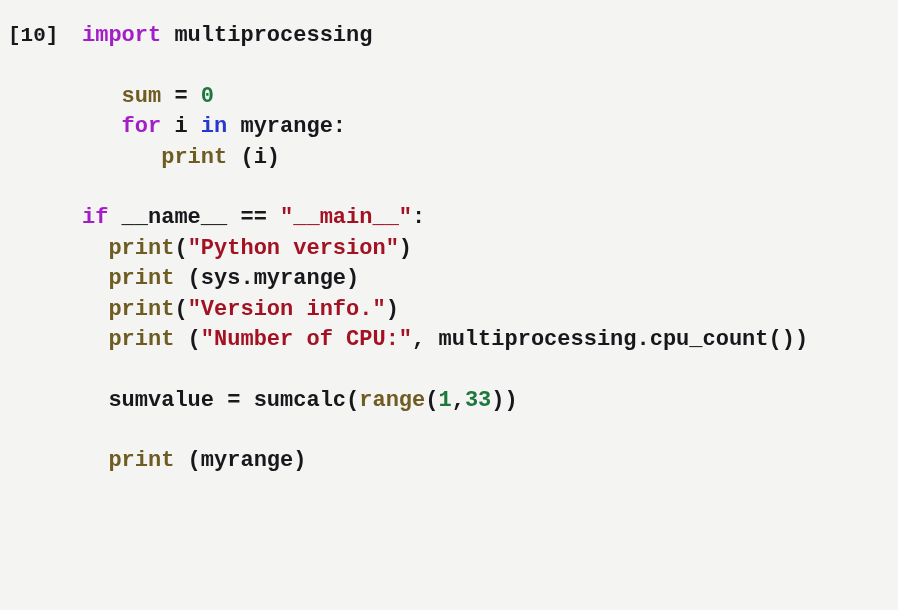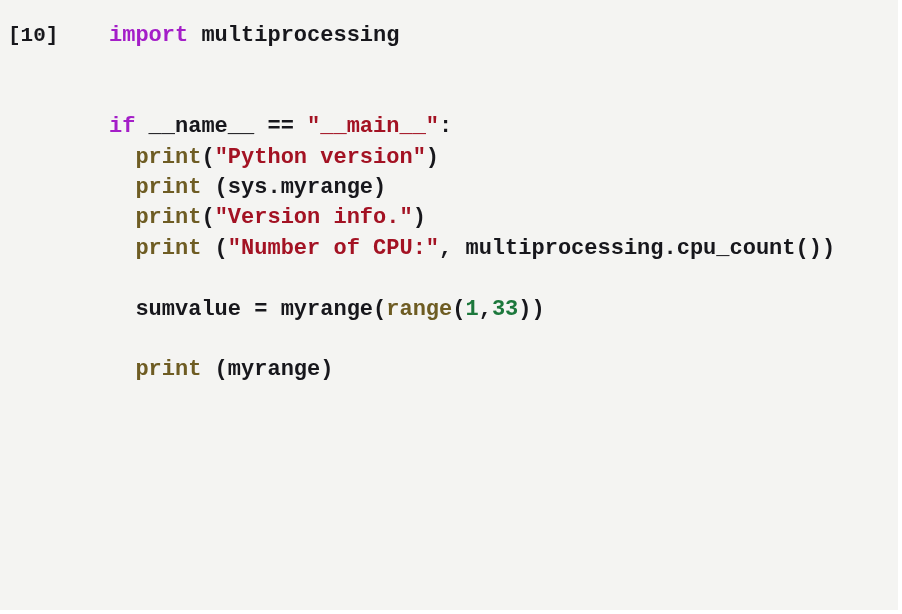--- a/index.html
+++ b/index.html
@@ -13,21 +13,21 @@
     background:var(--background,#f4f4f2);
   }
   .gutter{
     position:absolute;left:8px;top:21px;
     font-size:21px;font-weight:700;line-height:30.4px;
     color:var(--text,#17171c);
     white-space:pre;
     text-align:center;
   }
   .code-area{
-    position:absolute;left:82px;top:21px;right:0;margin-left:27px;
+    position:absolute;left:82px;top:21px;right:0;
   }
   .code-line{
     font-size:22px;font-weight:700;line-height:30.4px;height:30.4px;
     white-space:pre;letter-spacing:0;
     color:var(--text,#17171c);
   }
   .tok-pl {color:var(--text,#17171c);}
   .tok-kw1{color:var(--keyword,#a41ec8);}
   .tok-kw2{color:var(--keyword2,#2837d2);}
   .tok-bi {color:var(--builtin,#6e5c23);}
@@ -36,25 +36,28 @@
 </style>
 </head>
 <body>
 
 <div class="cell">
   <div class="gutter">[10]</div>
   <div class="code-area">
     <div>
         <div class="code-line"><span class="tok-kw1">import</span><span class="tok-pl"> multiprocessing</span></div>
         <div class="code-line"></div>
+        <div class="code-line"><span class="tok-pl">   </span><span class="tok-bi">sum</span><span class="tok-pl"> = </span><span class="tok-num">0</span></div>
+        <div class="code-line"><span class="tok-pl">   </span><span class="tok-kw1">for</span><span class="tok-pl"> i </span><span class="tok-kw2">in</span><span class="tok-pl"> myrange:</span></div>
+        <div class="code-line"><span class="tok-pl">      </span><span class="tok-bi">print</span><span class="tok-pl"> (i)</span></div>
         <div class="code-line"></div>
         <div class="code-line"><span class="tok-kw1">if</span><span class="tok-pl"> __name__ == </span><span class="tok-str">"__main__"</span><span class="tok-pl">:</span></div>
         <div class="code-line"><span class="tok-pl">  </span><span class="tok-bi">print</span><span class="tok-pl">(</span><span class="tok-str">"Python version"</span><span class="tok-pl">)</span></div>
         <div class="code-line"><span class="tok-pl">  </span><span class="tok-bi">print</span><span class="tok-pl"> (sys.myrange)</span></div>
         <div class="code-line"><span class="tok-pl">  </span><span class="tok-bi">print</span><span class="tok-pl">(</span><span class="tok-str">"Version info."</span><span class="tok-pl">)</span></div>
         <div class="code-line"><span class="tok-pl">  </span><span class="tok-bi">print</span><span class="tok-pl"> (</span><span class="tok-str">"Number of CPU:"</span><span class="tok-pl">, multiprocessing.cpu_count())</span></div>
         <div class="code-line"></div>
-        <div class="code-line"><span class="tok-pl">  sumvalue = myrange(</span><span class="tok-bi">range</span><span class="tok-pl">(</span><span class="tok-num">1</span><span class="tok-pl">,</span><span class="tok-num">33</span><span class="tok-pl">))</span></div>
+        <div class="code-line"><span class="tok-pl">  sumvalue = sumcalc(</span><span class="tok-bi">range</span><span class="tok-pl">(</span><span class="tok-num">1</span><span class="tok-pl">,</span><span class="tok-num">33</span><span class="tok-pl">))</span></div>
         <div class="code-line"></div>
         <div class="code-line"><span class="tok-pl">  </span><span class="tok-bi">print</span><span class="tok-pl"> (myrange)</span></div>
       </div>
   </div>
 </div>
 
 </body></html>

